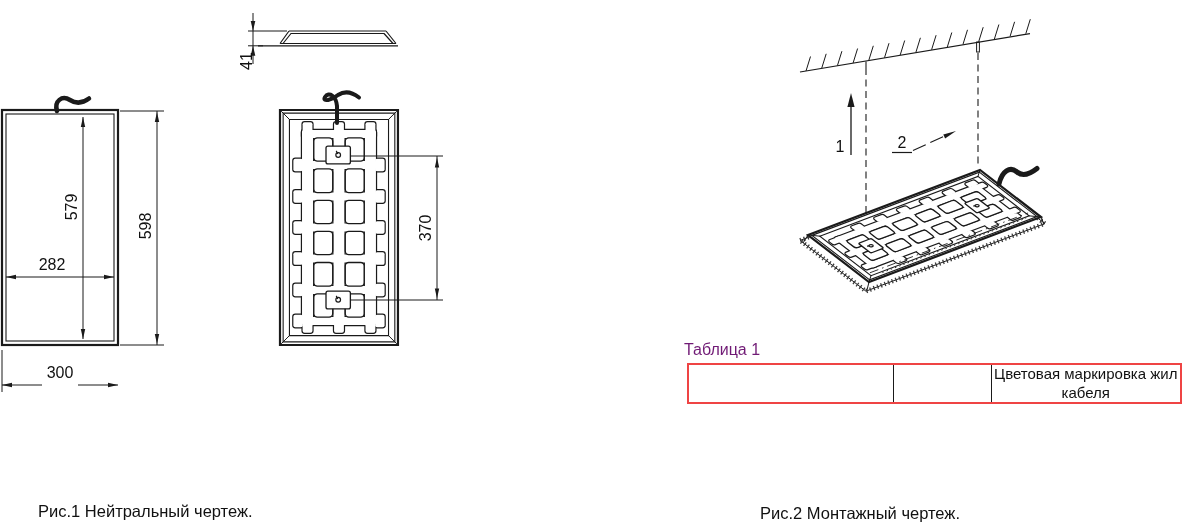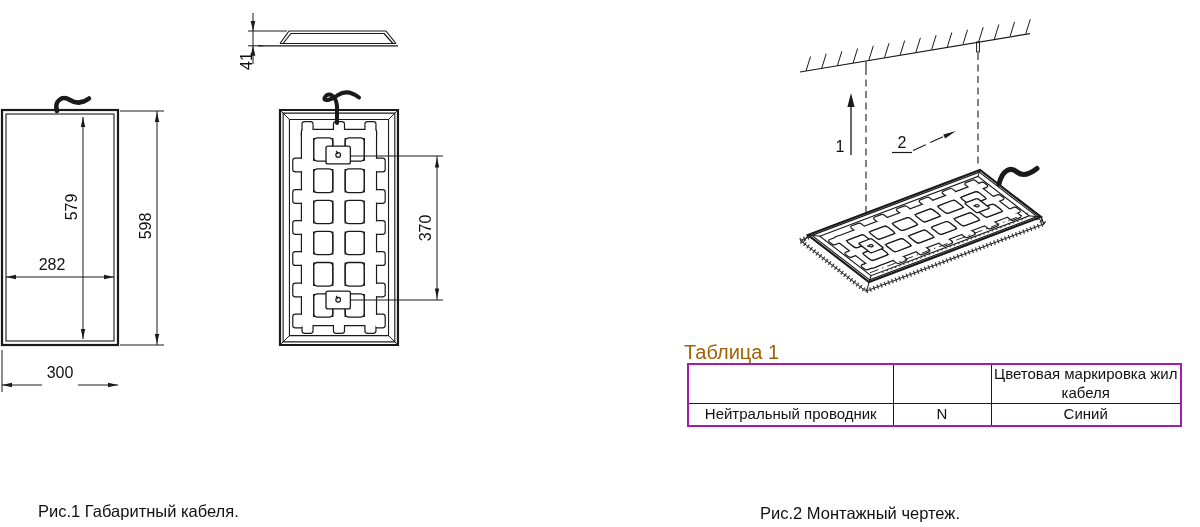--- a/index.html
+++ b/index.html
@@ -1,24 +1,24 @@
 <!DOCTYPE html>
 <html><head>
 <meta charset="utf-8">
 <style>
   html,body{margin:0;padding:0;background:#fff;width:1200px;height:527px;overflow:hidden;}
   body{font-family:"Liberation Sans", sans-serif;color:#111;position:relative;}
   .abs{position:absolute;}
   svg{position:absolute;left:0;top:0;}
   svg text{font-family:"Liberation Sans", sans-serif;font-size:16px;fill:#111;}
   .caption{font-size:16.5px;color:#111;white-space:nowrap;}
-  .tbl-title{font-size:20px;color:#a16207;white-space:nowrap;}
+  .tbl-title{font-size:16px;color:#701a75;white-space:nowrap;}
   table.t1{border-collapse:collapse;table-layout:fixed;width:493px;}
   table.t1 td{border:1.5px solid #1a1a1a;font-size:15px;text-align:center;vertical-align:middle;padding:0 2px;line-height:1.22;}
-  table.t1{border:2px solid #a21caf;}
+  table.t1{border:2px solid #ef4444;}
   .r-head{height:39px;}
   .r-body{height:23px;}
 </style>
 </head>
 <body>
 
 <svg width="1200" height="527" viewBox="0 0 1200 527">
   <defs>
 
     <g id="ladder-shapes">
@@ -169,37 +169,32 @@
   <text x="840" y="152" text-anchor="middle" font-size="17">1</text>
 
   <g>
     <line x1="892" y1="152.5" x2="912" y2="152.5" stroke="#1a1a1a" stroke-width="1.2"></line>
     <line x1="913" y1="150.5" x2="947" y2="135" stroke="#1a1a1a" stroke-width="1.1" stroke-dasharray="14 5"></line>
     <polygon points="956,131 945.1,138.4 943.3,134.4" fill="#1a1a1a"></polygon>
   </g>
   <text x="902" y="148" text-anchor="middle" font-size="17">2</text>
 </svg>
 
-<div class="abs caption" style="left:38px;top:502px;">Рис.1 Габаритный кабеля.</div>
+<div class="abs caption" style="left:38px;top:502px;">Рис.1 Нейтральный чертеж.</div>
 <div class="abs caption" style="left:760px;top:504px;">Рис.2 Монтажный чертеж.</div>
 <div class="abs tbl-title" style="left:684px;top:341px;">Таблица 1</div>
 
 <div class="abs" style="left:687px;top:363px;">
   <table class="t1">
     <colgroup>
         <col style="width:205px">
         <col style="width:98px">
         <col style="width:190px">
       </colgroup>
     <tbody>
         <tr class="r-head">
       <td></td>
       <td></td>
       <td>Цветовая маркировка жил кабеля</td>
     </tr>
-    <tr class="r-body">
-      <td>Нейтральный проводник</td>
-      <td>N</td>
-      <td>Синий</td>
-    </tr>
   </tbody>
     </table>
 </div>
 
 </body></html>

